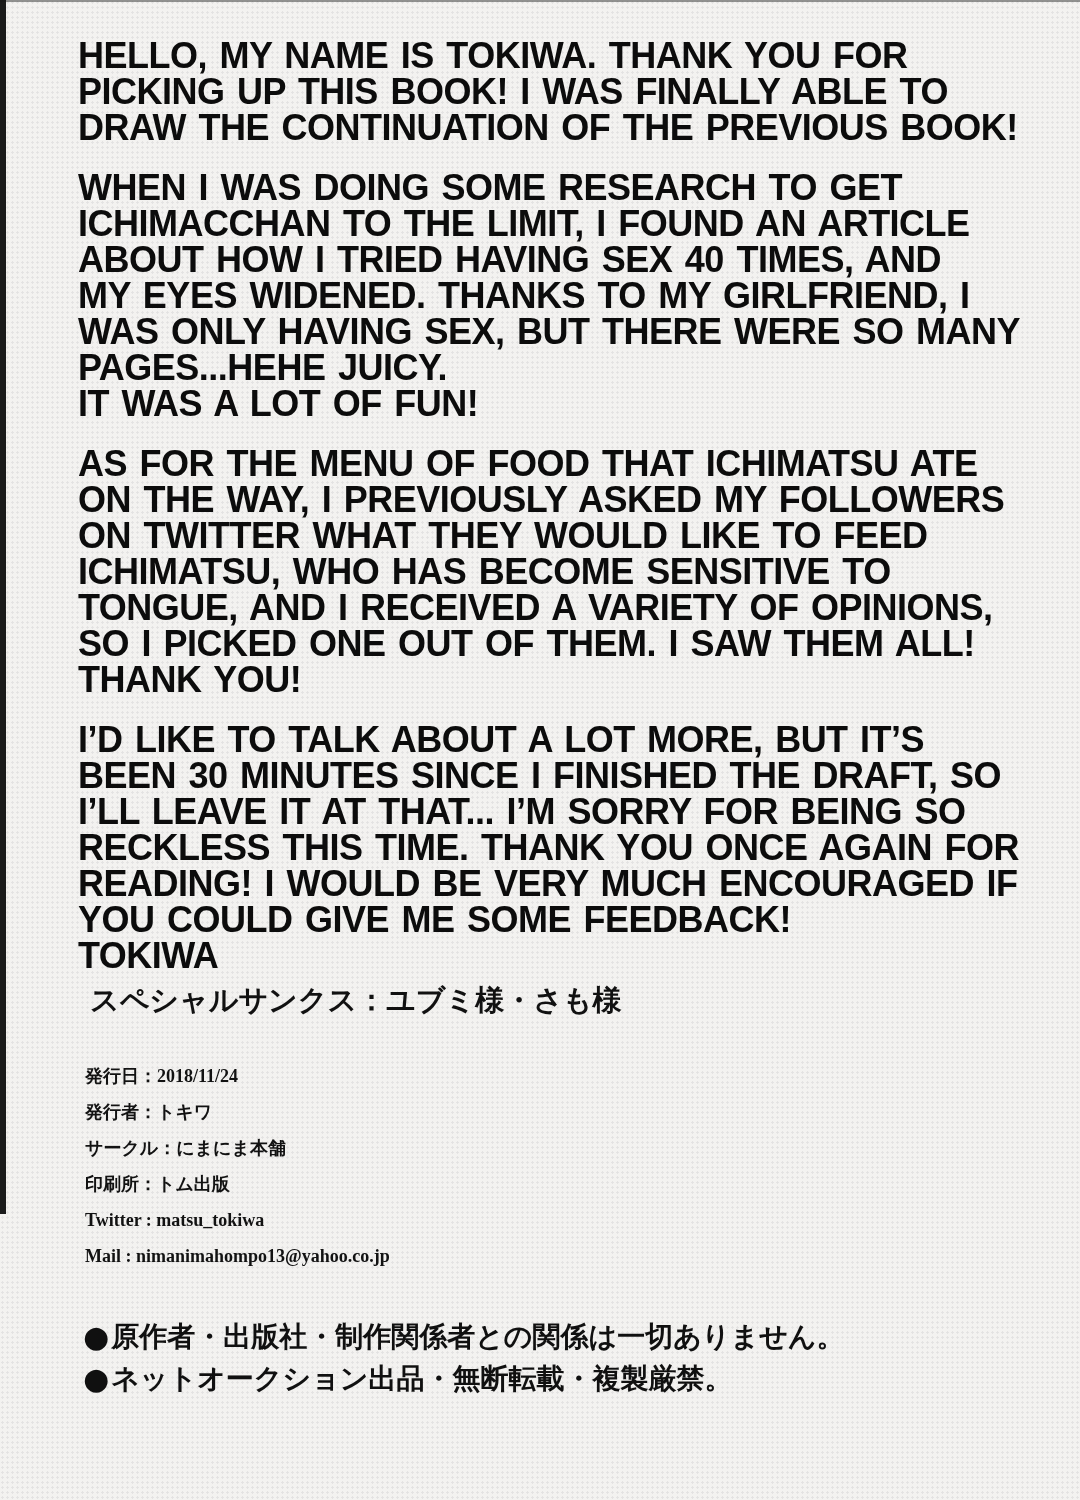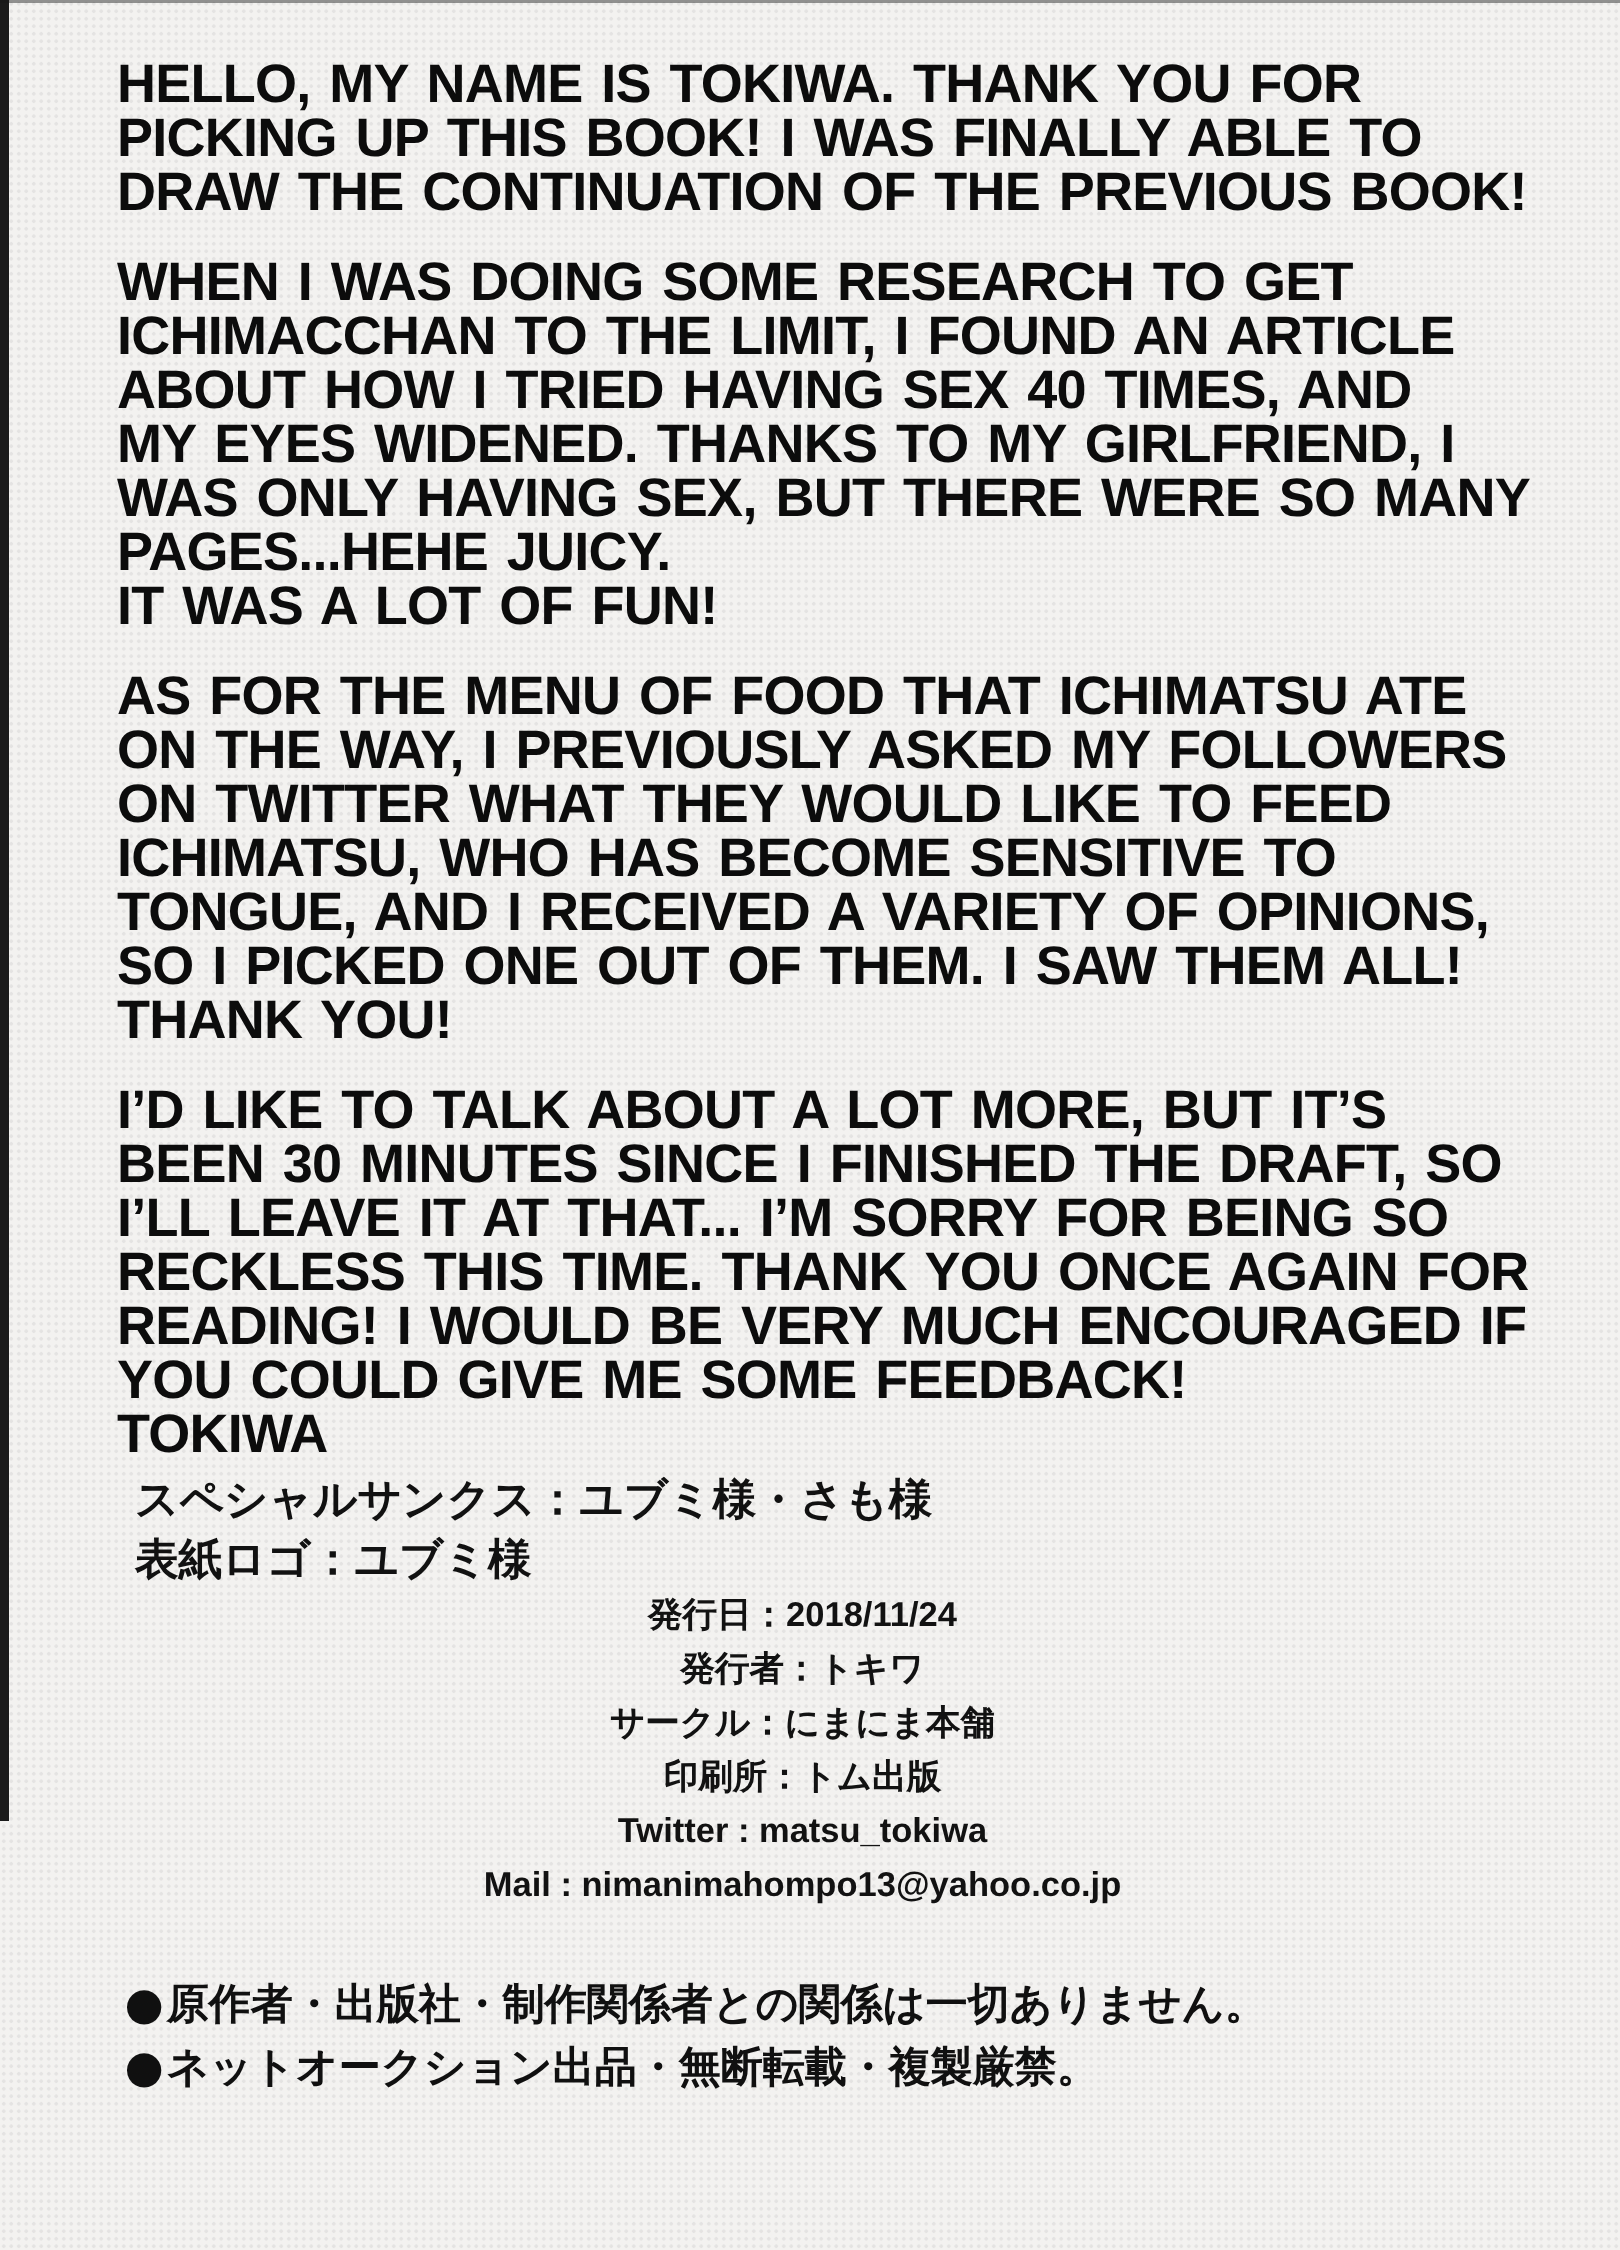--- a/index.html
+++ b/index.html
@@ -62,26 +62,25 @@
     font-weight: 700;
     font-size: 29px;
     line-height: 40px;
     color: #111;
   }
   .credits {
     position: absolute;
     left: 85px;
     top: 1058px;
     width: 900px;
-    font-family: Liberation Sans, sans-serif;
+    font-family: Liberation Serif, serif;
     font-weight: 600;
-    font-size: 23px;
+    font-size: 18px;
     line-height: 36px;
     color: #121212;
-    text-align: center;
   }
   .credits .credit-line {
     display: block;
   }
   .disclaimers {
     position: absolute;
     left: 83px;
     top: 1316px;
     width: 940px;
     font-family: "Liberation Serif", "DejaVu Serif", serif;
@@ -130,21 +129,20 @@
 BEEN 30 MINUTES SINCE I FINISHED THE DRAFT, SO
 I’LL LEAVE IT AT THAT... I’M SORRY FOR BEING SO
 RECKLESS THIS TIME. THANK YOU ONCE AGAIN FOR
 READING! I WOULD BE VERY MUCH ENCOURAGED IF
 YOU COULD GIVE ME SOME FEEDBACK!
 TOKIWA</p>
   </div>
 
   <div class="thanks">
     <span class="credit-line" style="display:block">スペシャルサンクス：ユブミ様・さも様</span>
-    <span class="credit-line" style="display:block">表紙ロゴ：ユブミ様</span>
   </div>
 
   <div class="credits">
     <span class="credit-line">発行日：2018/11/24</span>
     <span class="credit-line">発行者：トキワ</span>
     <span class="credit-line">サークル：にまにま本舗</span>
     <span class="credit-line">印刷所：トム出版</span>
     <span class="credit-line">Twitter : matsu_tokiwa</span>
     <span class="credit-line">Mail : nimanimahompo13@yahoo.co.jp</span>
   </div>

